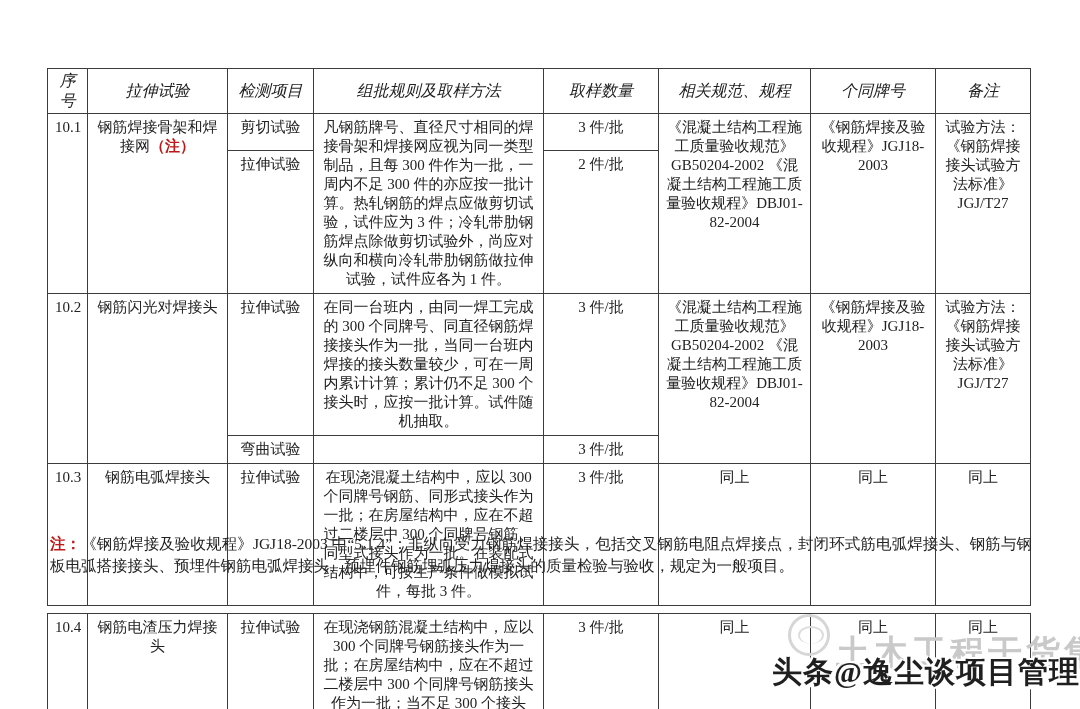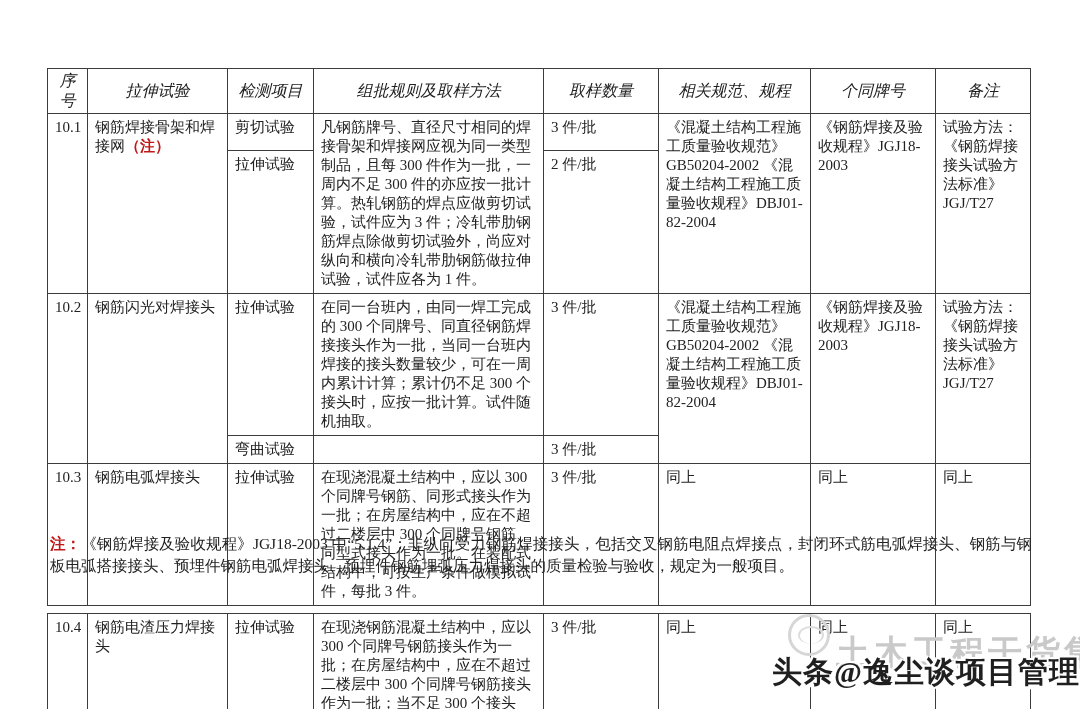--- a/index.html
+++ b/index.html
@@ -15,21 +15,21 @@
     width:983px;
   }
   .doc-table td,.doc-table th{
     border:1px solid #3c3c3c;
     vertical-align:top;
     padding:4px 7px;
     font-size:15px;
     line-height:19px;
     font-weight:normal;
     overflow:hidden;
-    text-align:left;
+    text-align:center;
     box-sizing:border-box;
   }
   .doc-table th{
     text-align:center;vertical-align:middle;
     font-size:16px;line-height:20px;
     padding:2px 4px;
   }
   .t1{top:68px;}
   .t2{top:613px;}
   col.c-id{width:40px;}

